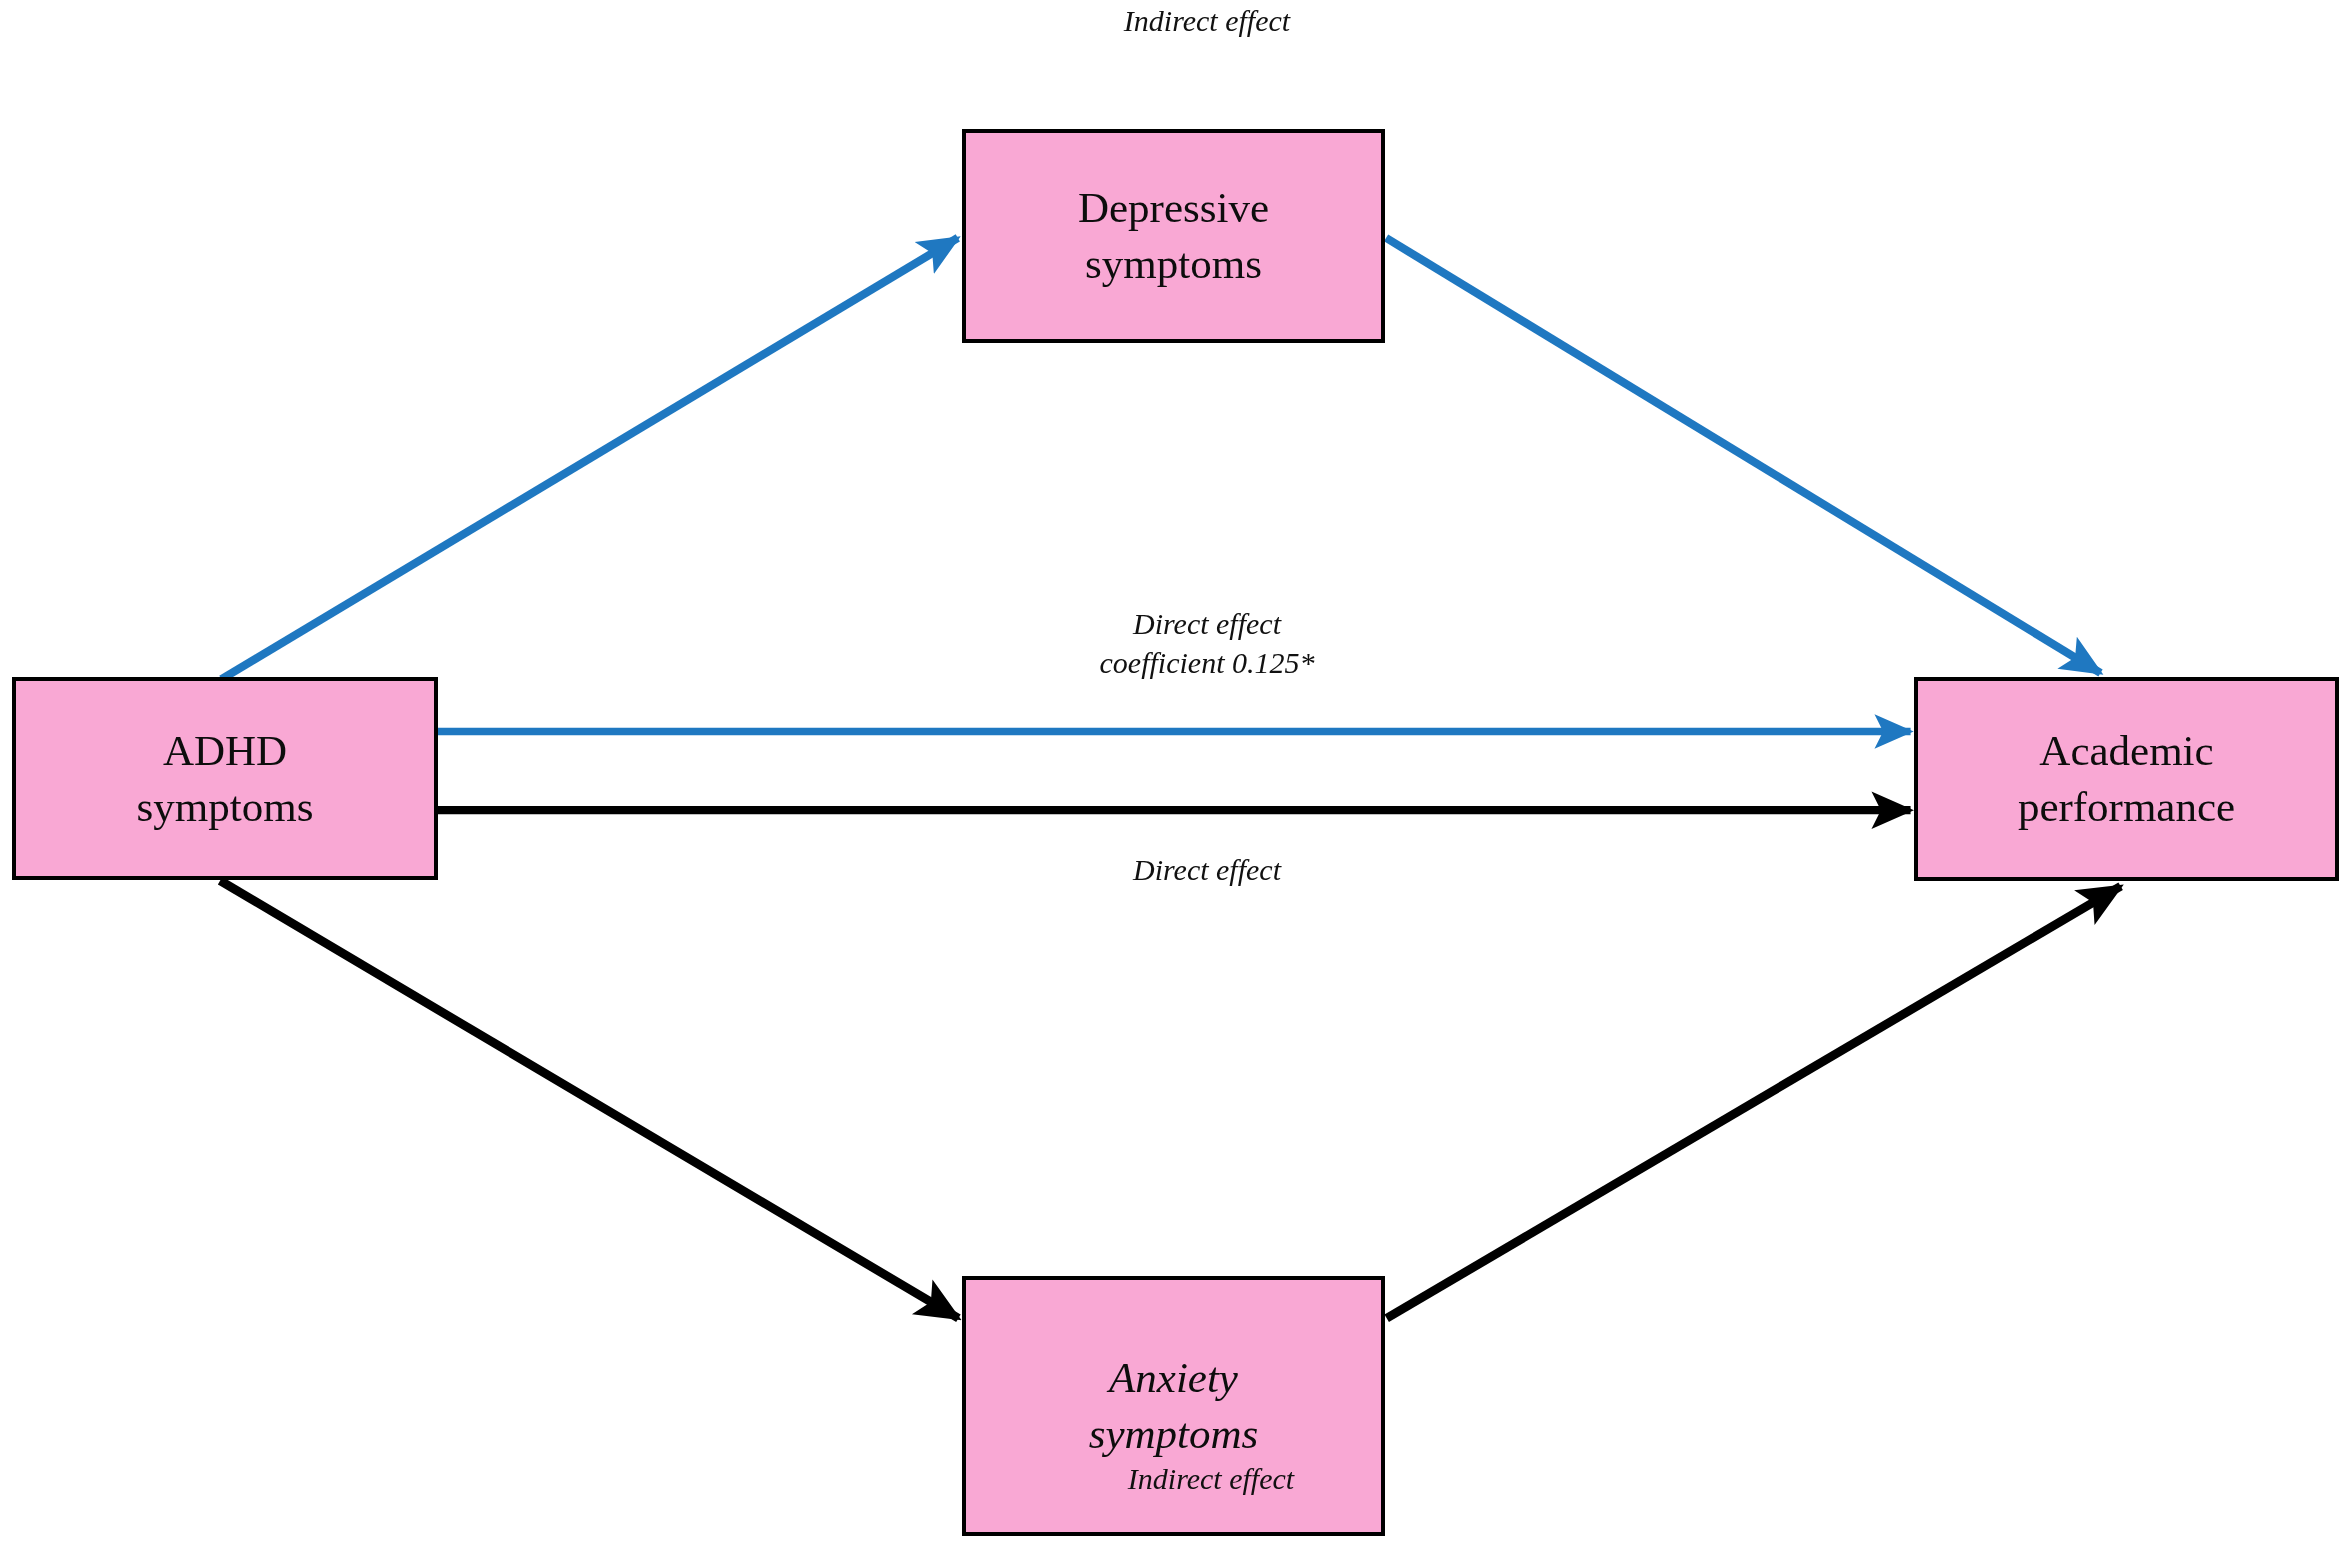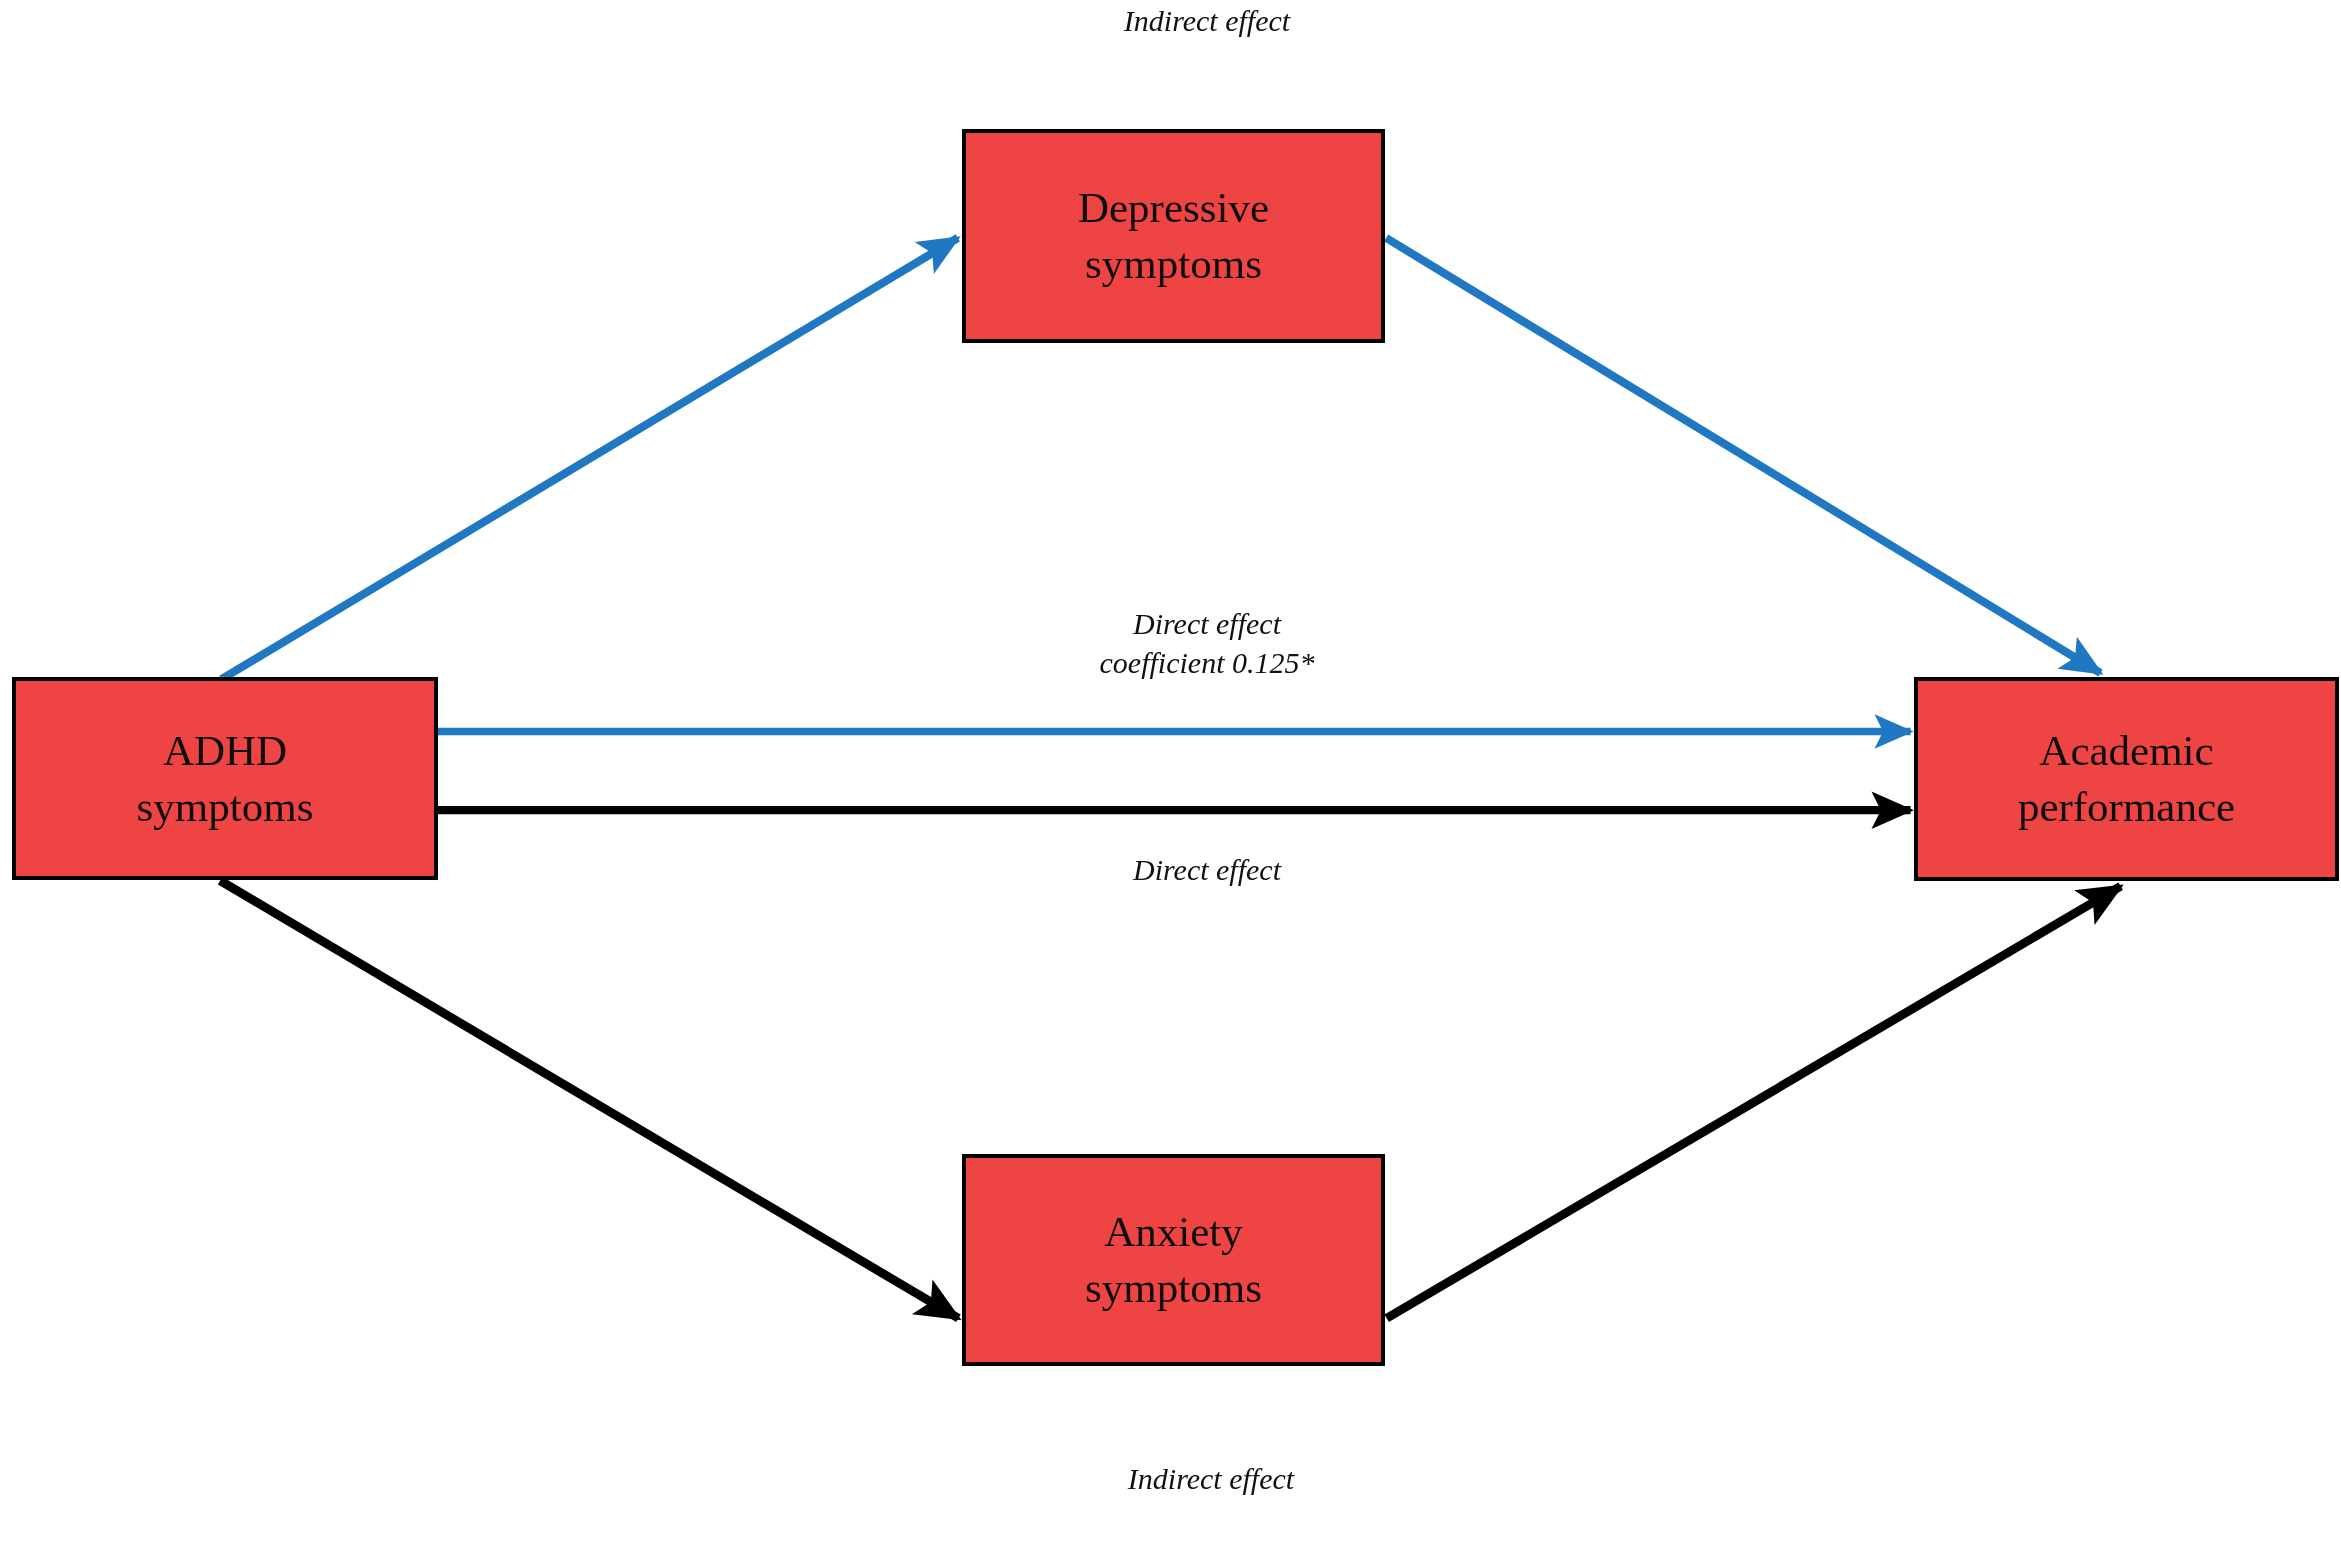--- a/index.html
+++ b/index.html
@@ -22,21 +22,21 @@
     position: absolute;
     left: 0;
     top: 0;
     width: 2342px;
     height: 1565px;
   }
   .node-box {
     position: absolute;
     box-sizing: border-box;
     border: 4.4px solid #000000;
-    background: #ef4444;
+    background: #f9a8d4;
     display: flex;
     flex-direction: column;
     align-items: center;
     justify-content: center;
     z-index: 5;
   }
   .node-line {
     font-family: "Liberation Serif", "DejaVu Serif", serif;
     font-size: 43px;
     line-height: 1.30;
@@ -54,21 +54,21 @@
     text-align: center;
     white-space: nowrap;
     z-index: 6;
   }
   .edge-label .lbl-line {
     display: block;
   }
 
   
   #node-depressive  { left: 962px; top: 129px;  width: 423px; height: 214px; }
-  #node-anxiety     { left: 962px; top: 1154px; width: 423px; height: 212px; }
+  #node-anxiety     { left: 962px; top: 1276px; width: 423px; height: 260px; font-style: italic; }
   #node-adhd        { left: 12px;    top: 677px; width: 426px; height: 203px; }
   #node-academic    { left: 1914px; top: 677px; width: 425px; height: 204px; }
 
   
   #label-indirect-depressive { left: 1031px; top: 1.3px;    width: 352px; }
   #label-direct-depressive   { left: 1031px; top: 604px;  width: 352px; }
   #label-direct-anxiety      { left: 1031px; top: 850px; width: 352px; }
   #label-indirect-anxiety    { left: 1016px; top: 1459px; width: 390px; }
 </style>
 </head>

